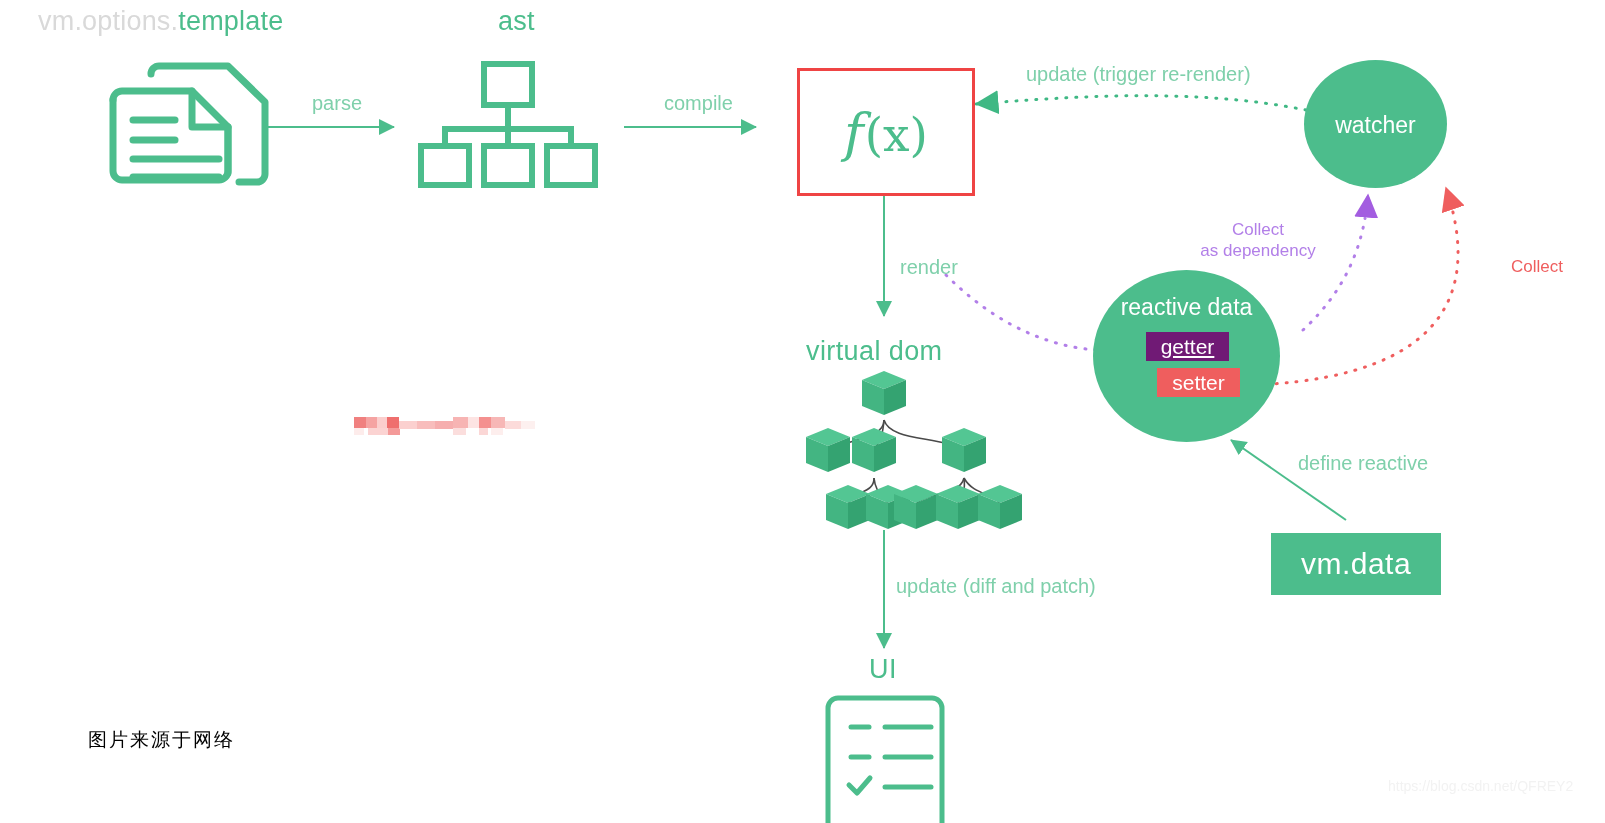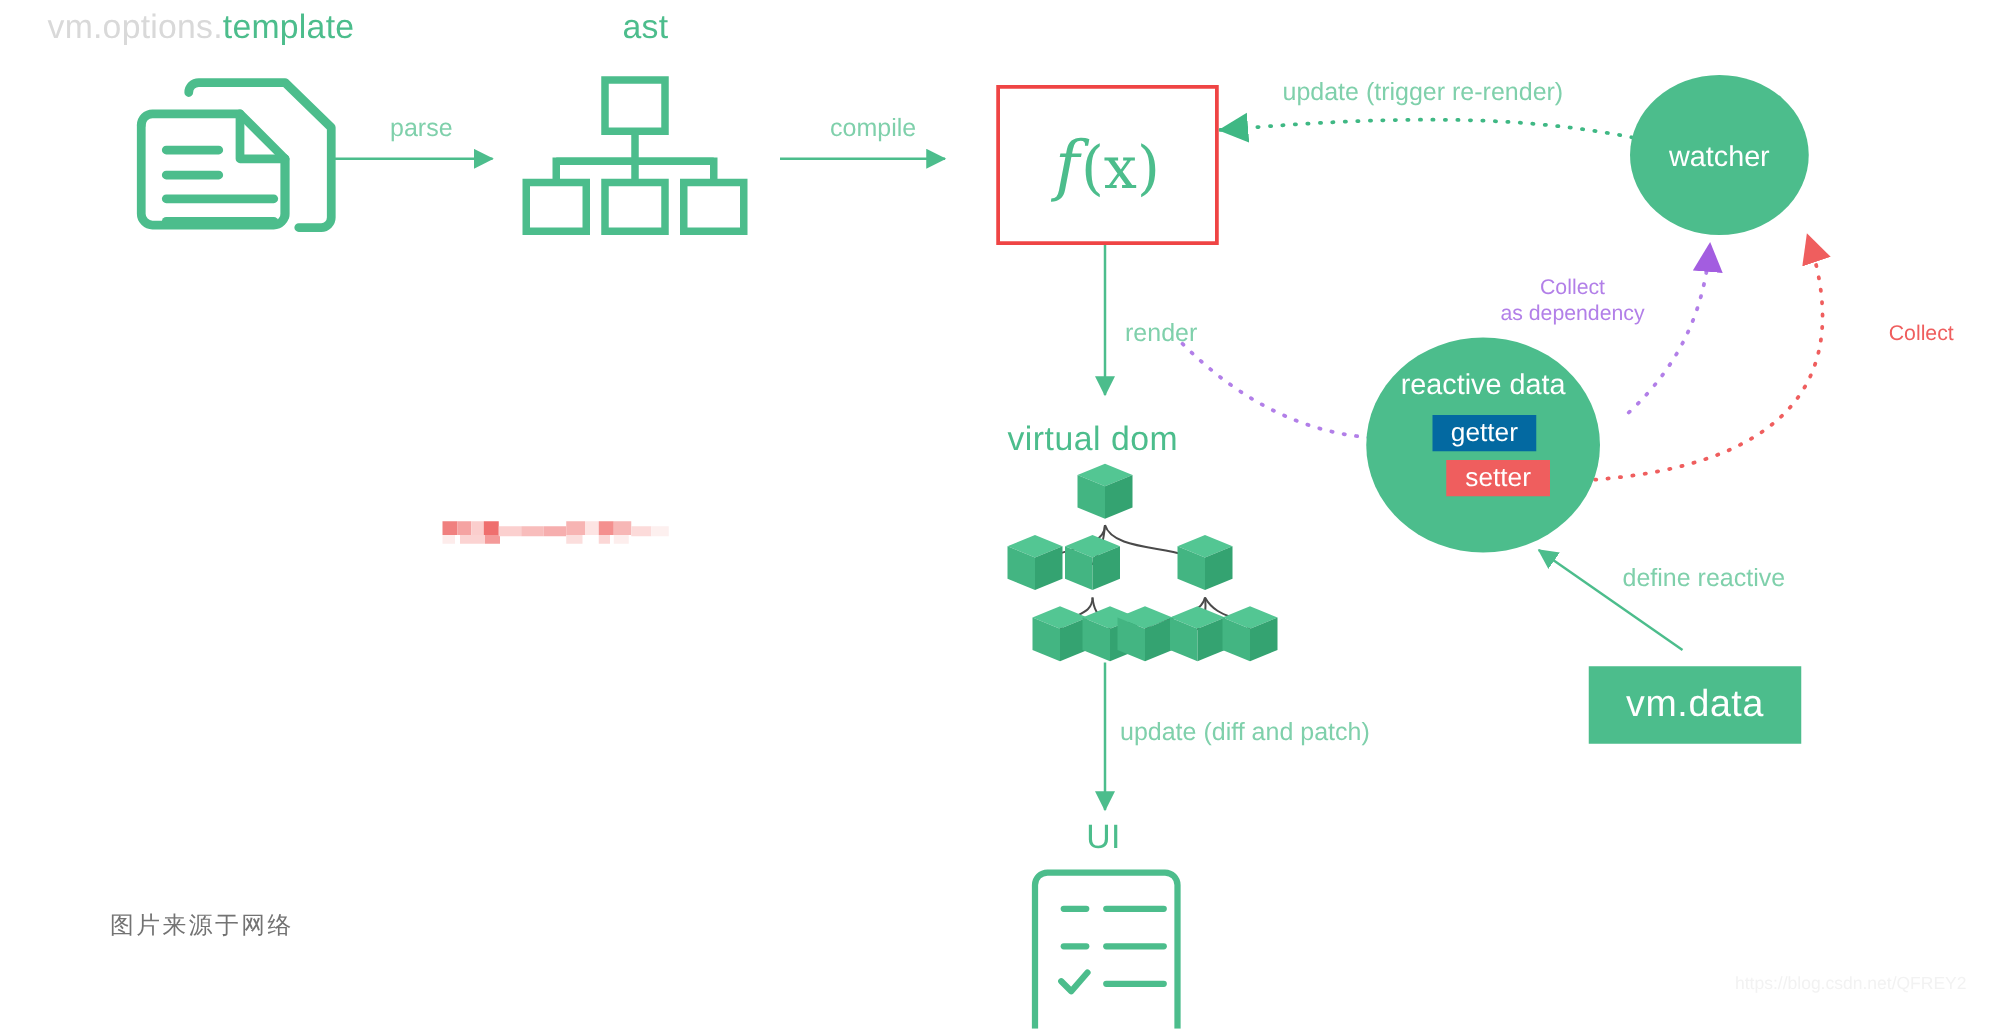--- a/index.html
+++ b/index.html
@@ -34,32 +34,32 @@
   .circle{
     position:absolute;border-radius:50%;background:#4cbd8c;
     display:flex;align-items:flex-start;justify-content:center;
   }
   .circle-label{color:#ffffff;font-size:23px;white-space:nowrap;}
 
   .chip{
     position:absolute;display:flex;align-items:center;justify-content:center;
     color:#fff;font-size:21px;
   }
-  .chip.getter{background:#0369a1;}
+  .chip.getter{background:#701a75;text-decoration:underline;}
   .chip.setter{background:#ef5e5e;}
 
   .vmdata{
     position:absolute;background:#4cbd8c;display:flex;align-items:center;justify-content:center;
   }
   .vmdata span{color:#fff;font-size:30px;letter-spacing:.5px;}
 
   .censor{position:absolute;}
   .censor i{position:absolute;display:block;}
 
-  .zh-note{position:absolute;font-size:19px;color:#737373;
+  .zh-note{position:absolute;font-size:19px;color:#000000;
     font-family:"DejaVu Sans", sans-serif;white-space:nowrap;letter-spacing:2px;}
   .watermark{position:absolute;font-size:14px;color:#f2f2f2;white-space:nowrap;}
 </style>
 </head>
 <body>
 
 <div class="stage">
 
   <svg class="svg-layer" viewBox="0 0 1605 823" xmlns="http://www.w3.org/2000/svg">
     <defs>

